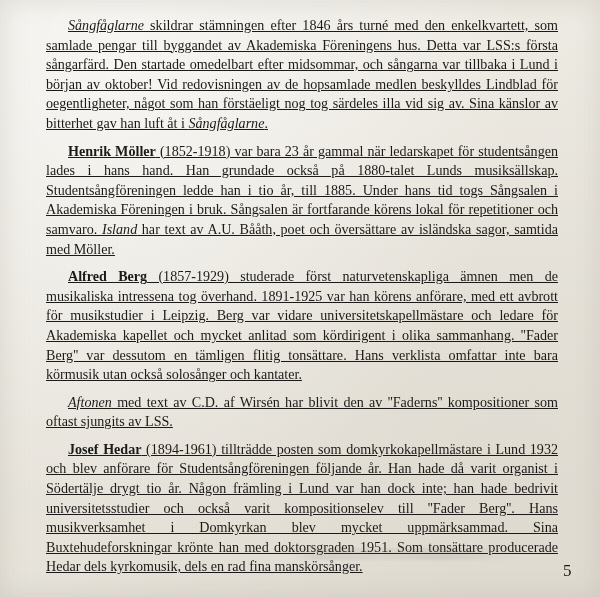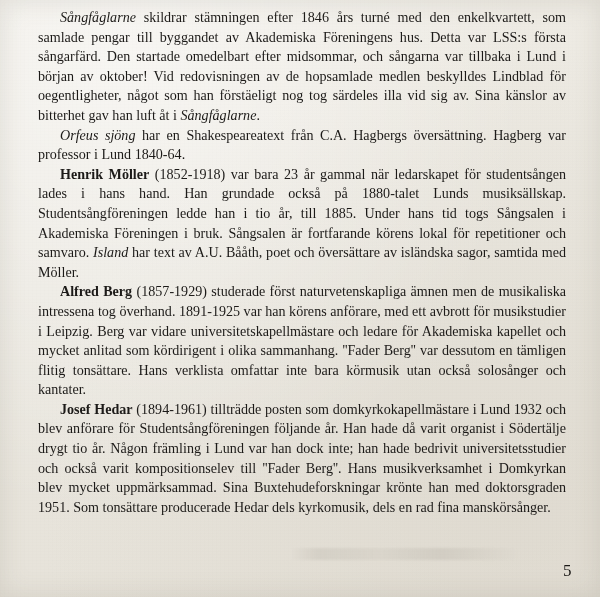--- a/index.html
+++ b/index.html
@@ -38,22 +38,23 @@
     top: 8px;
     width: 528px;
     font-size: 14.1px;
     line-height: 19.6px;
     text-align: justify;
     text-justify: inter-word;
     -webkit-hyphens: auto;
     hyphens: auto;
   }
   p {
-    margin: 0;
+    margin: 8px;
     text-indent: 22px;
+    text-decoration: underline;
   }
   .it { font-style: italic; }
   .bd { font-weight: bold; }
   .page-number {
     position: absolute;
     right: 28px;
     bottom: 16px;
     font-size: 17px;
     letter-spacing: 0.5px;
   }
@@ -76,23 +77,23 @@
   }
 </style>
 </head>
 <body>
 
 <div class="page">
   <div class="grain"></div>
 
   <div class="text-block" id="body-text">
       <p id="p-sangfaglarne"><span class="it">Sångfåglarne</span><span> skildrar stämningen efter 1846 års turné med den enkelkvartett, som samlade pengar till byggandet av Akademiska Föreningens hus. Detta var LSS:s första sångarfärd. Den startade omedelbart efter midsommar, och sångarna var tillbaka i Lund i början av oktober! Vid redovisningen av de hopsamlade medlen beskylldes Lindblad för oegentligheter, något som han förstäeligt nog tog särdeles illa vid sig av. Sina känslor av bitterhet gav han luft åt i </span><span class="it">Sångfåglarne</span><span>.</span></p>
-      <p id="p-orfeus"><span class="it">Orfeus sjöng</span><span> har en Shakespeareatext från C.A. Hagbergs översättning. Hagberg var professor i Lund 1840-64.</span></p>
       <p id="p-henrik-moller"><span class="bd">Henrik Möller</span><span> (1852-1918) var bara 23 år gammal när ledarskapet för studentsången lades i hans hand. Han grundade också på 1880-talet Lunds musiksällskap. Studentsångföreningen ledde han i tio år, till 1885. Under hans tid togs Sångsalen i Akademiska Föreningen i bruk. Sångsalen är fortfarande körens lokal för repetitioner och samvaro. </span><span class="it">Island</span><span> har text av A.U. Bååth, poet och översättare av isländska sagor, samtida med Möller.</span></p>
       <p id="p-alfred-berg"><span class="bd">Alfred Berg</span><span> (1857-1929) studerade först naturvetenskapliga ämnen men de musikaliska intressena tog överhand. 1891-1925 var han körens anförare, med ett avbrott för musikstudier i Leipzig. Berg var vidare universitetskapellmästare och ledare för Akademiska kapellet och mycket anlitad som kördirigent i olika sammanhang. ''Fader Berg'' var dessutom en tämligen flitig tonsättare. Hans verklista omfattar inte bara körmusik utan också solosånger och kantater.</span></p>
+      <p id="p-aftonen"><span class="it">Aftonen</span><span> med text av C.D. af Wirsén har blivit den av ''Faderns'' kompositioner som oftast sjungits av LSS.</span></p>
       <p id="p-josef-hedar"><span class="bd">Josef Hedar</span><span> (1894-1961) tillträdde posten som domkyrkokapellmästare i Lund 1932 och blev anförare för Studentsångföreningen följande år. Han hade då varit organist i Södertälje drygt tio år. Någon främling i Lund var han dock inte; han hade bedrivit universitetsstudier och också varit kompositionselev till ''Fader Berg''. Hans musikverksamhet i Domkyrkan blev mycket uppmärksammad. Sina Buxtehudeforskningar krönte han med doktorsgraden 1951. Som tonsättare producerade Hedar dels kyrkomusik, dels en rad fina manskörsånger.</span></p>
     </div>
 
   <div class="smudge"></div>
 
   <div class="page-number">5</div>
 
   <div class="edge-shadow"></div>
 </div>
 

